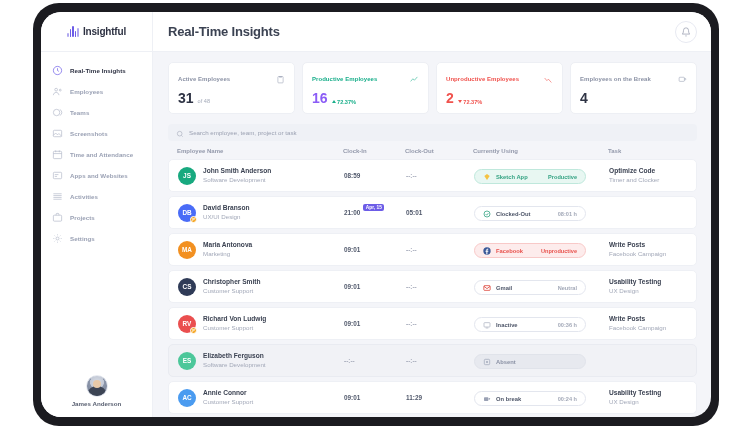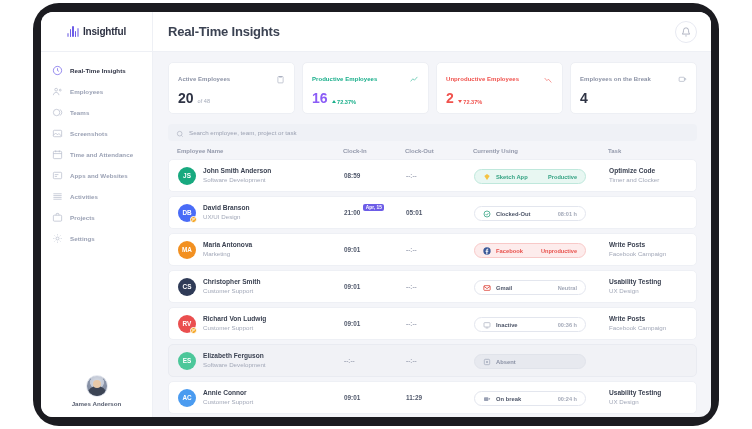--- a/index.html
+++ b/index.html
@@ -13,21 +13,21 @@
     position: absolute;
     left: 33px; top: 3px;
     width: 686px; height: 423px;
     background: #1b1b20;
     border-radius: 26px;
     padding: 9px 8px;
   }
   .screen {
     width: 100%; height: 100%;
     background: #f4f5f9;
-    border-radius: 12px;
+    border-radius: 20px;
     overflow: hidden;
     display: flex;
     position: relative;
   }
 
   
   .sidebar {
     width: 112px;
     background: #ffffff;
     display: flex;
@@ -319,21 +319,21 @@
       <div class="kpis" id="kpis">
             <div class="kpi ">
               <div class="kpi-top">
                 <span class="kpi-label">Active Employees</span>
                 <span class="kpi-icon"><svg class="k" width="9" height="9" viewBox="0 0 24 24" stroke="#9aa1b4">
                     <rect x="5" y="4" width="14" height="17" rx="2"></rect>
                     <path d="M9 4h6v2H9z"></path>
                   </svg></span>
               </div>
               <div class="kpi-val-row">
-                <span class="kpi-value">20</span>
+                <span class="kpi-value">31</span>
                 <span class="kpi-sub">of 48</span>
               </div>
             </div>
             <div class="kpi green">
               <div class="kpi-top">
                 <span class="kpi-label">Productive Employees</span>
                 <span class="kpi-icon"><svg width="10" height="9" viewBox="0 0 24 24" stroke="#1aaf8b">
                     <path d="M3 17l6-7 4 4 8-9"></path>
                   </svg></span>
               </div>

